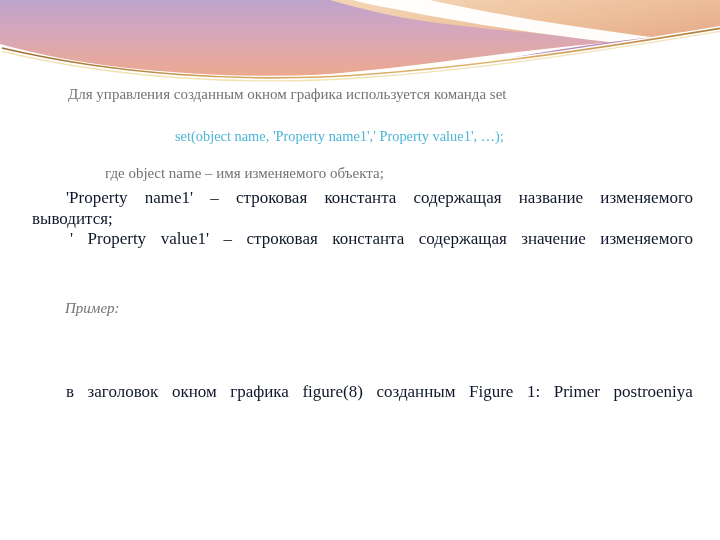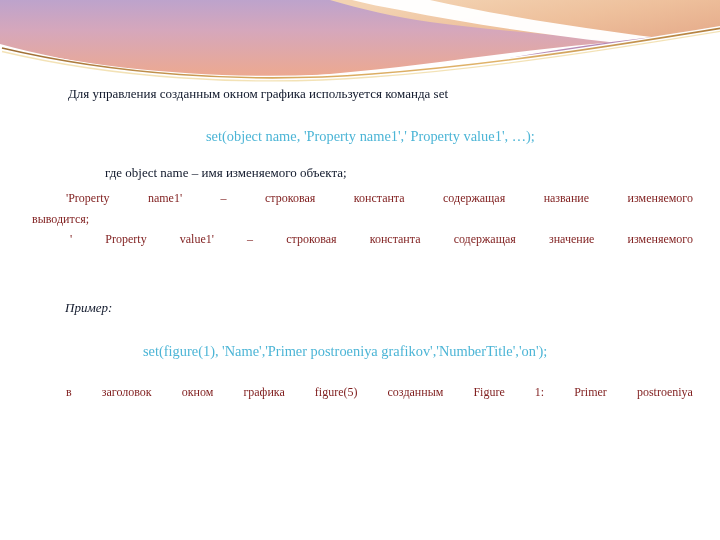--- a/index.html
+++ b/index.html
@@ -34,29 +34,29 @@
   
   #body {
     position: absolute;
     left: 0;
     top: 0;
     width: 720px;
     height: 540px;
   }
   .ln {
     position: absolute;
-    color: #0f172a;
-    font-size: 13px;
+    color: #737373;
+    font-size: 15px;
     line-height: 20px;
     white-space: nowrap;
   }
   .para {
     position: absolute;
-    color: #7f1d1d;
-    font-size: 12px;
+    color: #0f172a;
+    font-size: 17px;
     line-height: 20.5px;
     text-align: justify;
     text-justify: inter-word;
   }
   .code {
     position: absolute;
     color: #4CB5D6;
     font-size: 14.4px;
     line-height: 20px;
     white-space: nowrap;
@@ -131,21 +131,21 @@
       <path d="M2,51.5 C112,77.5 242,87 372,77 C492,68 612,49 722,31" fill="none" stroke="#f2dfae" stroke-width="1.3" opacity="0.9"></path>
 
       <path d="M0,60 C60,78 150,86 240,84 C150,90 60,86 0,76 Z" fill="#ffffff"></path>
     </svg>
   </div>
 
   <div id="body">
 
     <div class="ln" style="left:68px; top:84px;">Для управления созданным окном графика используется команда set</div>
 
-    <div class="code" style="left:175px; top:126px;margin-left:31px;">set(object name, 'Property name1',' Property value1', …);</div>
+    <div class="code" style="left:175px; top:126px;">set(object name, 'Property name1',' Property value1', …);</div>
 
     <div class="ln" style="left:105px; top:163px;">где object name – имя изменяемого объекта;</div>
 
     <div class="para" style="left:32px; top:188px; width:661px;">
       <div class="jline" style="padding-left:34px;">
         <span>'Property</span>
         <span>name1'</span>
         <span>–</span>
         <span>строковая</span>
         <span>константа</span>
@@ -165,29 +165,28 @@
         <span>строковая</span>
         <span>константа</span>
         <span>содержащая</span>
         <span>значение</span>
         <span>изменяемого</span>
       </div>
     </div>
 
     <div class="ln" style="left:65px; top:298px;font-style:italic;">Пример:</div>
 
-    <div class="code" style="left:143px; top:341px;">set(figure(1), 'Name','Primer postroeniya grafikov','NumberTitle','on');</div>
 
     <div class="para" style="left:32px; top:382px; width:661px;">
       <div class="jline" style="padding-left:34px;">
         <span>в</span>
         <span>заголовок</span>
         <span>окном</span>
         <span>графика</span>
-        <span>figure(5)</span>
+        <span>figure(8)</span>
         <span>созданным</span>
         <span>Figure</span>
         <span>1:</span>
         <span>Primer</span>
         <span>postroeniya</span>
       </div>
     </div>
 
   </div>
 </div>

